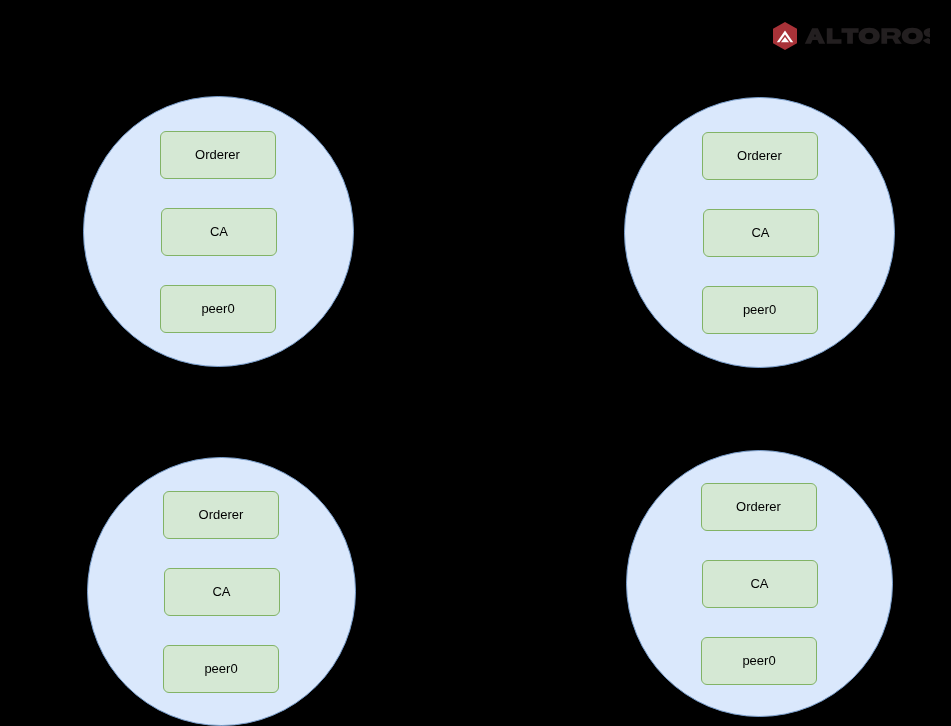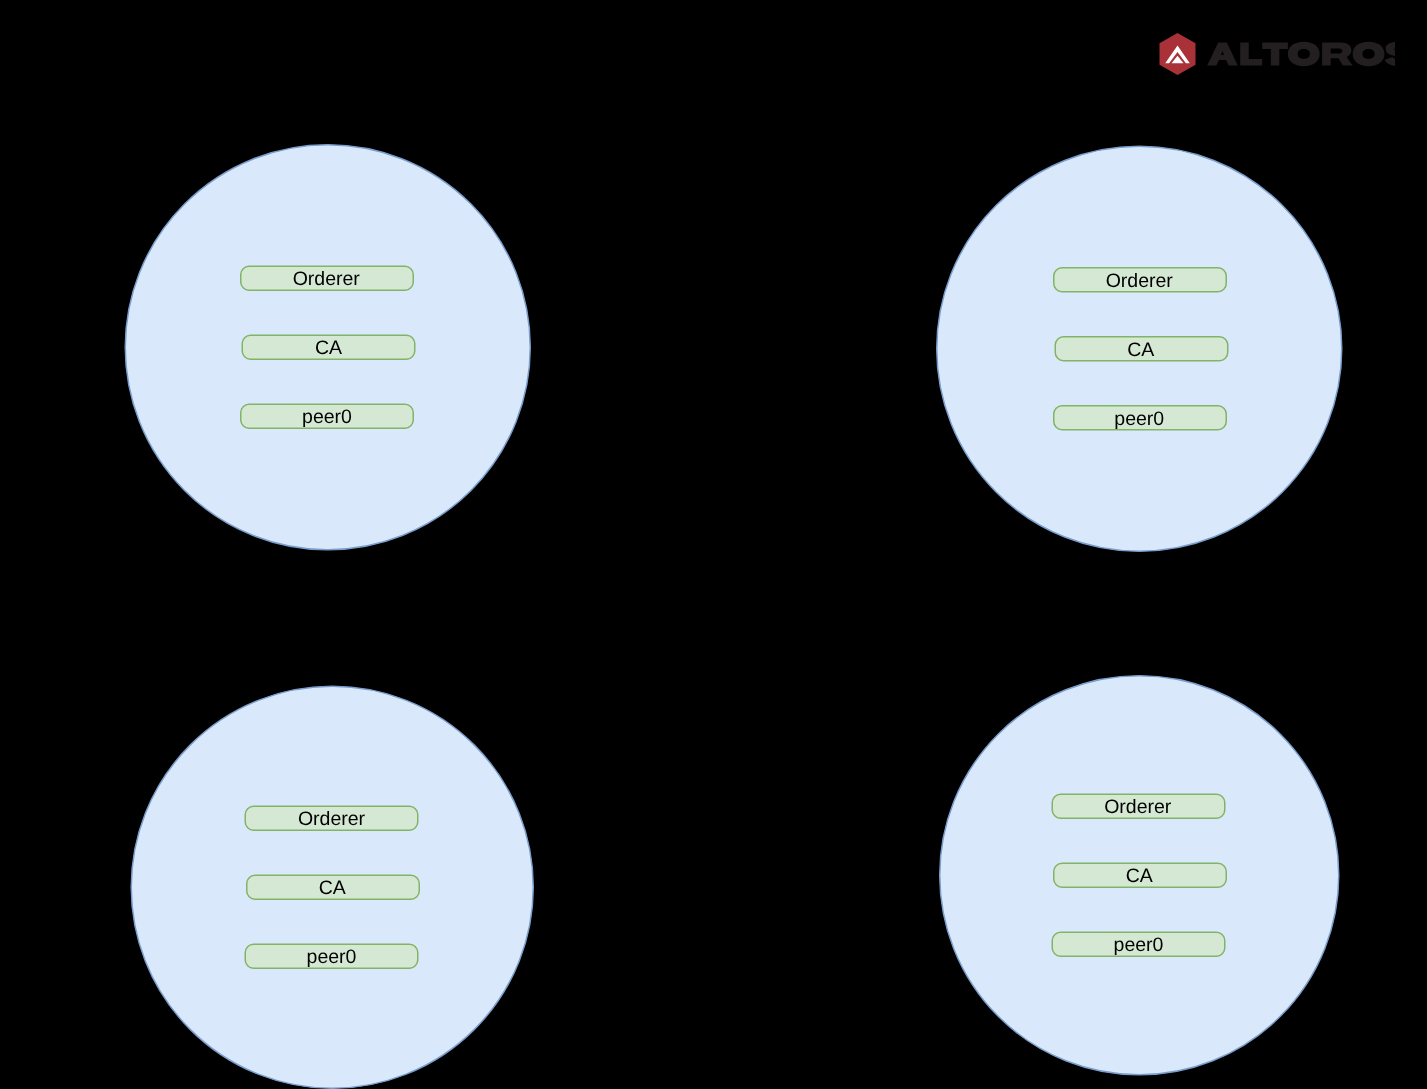--- a/index.html
+++ b/index.html
@@ -43,21 +43,21 @@
     display: flex;
     flex-direction: column;
     align-items: center;
     width: 100%;
   }
 
   
   .component-box {
     box-sizing: border-box;
     width: 116px;
-    height: 17px;
+    height: 48px;
     background: #d5e8d4;
     border: 1px solid #82b366;
     border-radius: 6px;
     display: flex;
     align-items: center;
     justify-content: center;
     color: #000000;
     font-size: 13px;
     font-family: "Liberation Sans", sans-serif;
     line-height: 1;

